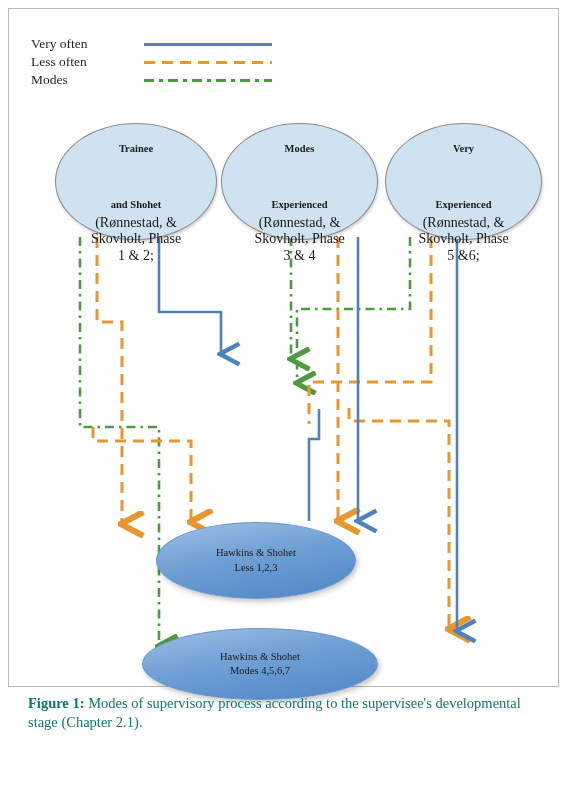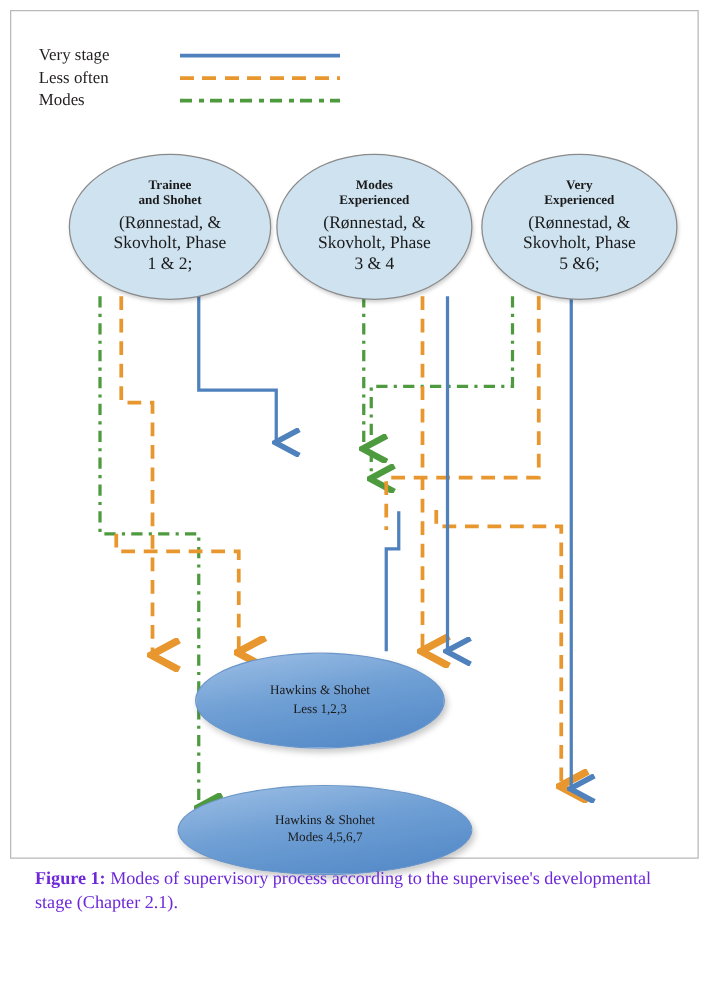--- a/index.html
+++ b/index.html
@@ -11,24 +11,24 @@
   .legend{position:absolute;left:22px;top:26px;}
   .legend-row{position:relative;height:18px;}
   .legend-label{position:absolute;left:0;top:0;font-size:13.5px;color:#231f20;font-family:"Liberation Serif",serif;line-height:17px;white-space:nowrap;}
   .legend-line{position:absolute;left:113px;top:8px;width:128px;height:3px;}
 
   .node{position:absolute;display:flex;align-items:center;justify-content:center;text-align:center;}
   .node-text{font-family:"Liberation Serif",serif;color:#1a1a1a;line-height:1.18;}
   .ell-light{background:#cfe2f0;border:1px solid #8a8a8a;border-radius:50%;box-shadow:1px 2px 3px rgba(0,0,0,0.18);}
   .ell-dark{background:linear-gradient(170deg,#9fc0e6 0%,#6f9fd4 45%,#4f86c6 100%);border:1px solid #6a95c7;border-radius:50%;box-shadow:2px 3px 5px rgba(0,0,0,0.22);}
   .t-bold{font-weight:bold;}
-  .small{font-size:10.5px;}
+  .small{font-size:10.5px;margin-top:44px;}
   .tiny{font-size:14px;}
 
-  #caption{position:absolute;left:28px;top:694px;width:512px;font-family:"Liberation Serif",serif;font-size:14.5px;color:#6d28d9;line-height:1.30;}
+  #caption{position:absolute;left:28px;top:694px;width:512px;font-family:"Liberation Serif",serif;font-size:14.5px;color:#0f766e;line-height:1.30;}
   #caption b{font-weight:bold;}
 </style>
 </head>
 <body>
 
 <div id="page">
 
   <div id="figure-box">
 
     <svg id="svg-layer" viewBox="0 0 549 677">
@@ -67,21 +67,21 @@
         <path d="M349,228 L349,512" stroke="#4F81BD" stroke-width="2.6" marker-end="url(#ah-blue)"></path>
 
         <path d="M448,228 L448,622" stroke="#4F81BD" stroke-width="2.6" marker-end="url(#ah-blue)"></path>
 
         <path d="M310,400 L310,430 L300,430 L300,512" stroke="#4F81BD" stroke-width="2.6"></path>
       </g>
     </svg>
 
     <div class="legend">
       <div class="legend-row">
-        <span class="legend-label">Very stage</span>
+        <span class="legend-label">Very often</span>
         <span class="legend-line" style="background:#4F81BD;height:2.6px;"></span>
       </div>
       <div class="legend-row">
         <span class="legend-label">Less often</span>
         <span class="legend-line" style="height:3.4px;background:repeating-linear-gradient(to right,#E8962E 0 11px,transparent 11px 18px);"></span>
       </div>
       <div class="legend-row">
         <span class="legend-label">Modes</span>
         <span class="legend-line" style="height:3.4px;background:repeating-linear-gradient(to right,#4E9A3E 0 10px,transparent 10px 15px,#4E9A3E 15px 19px,transparent 19px 24px);"></span>
       </div>

